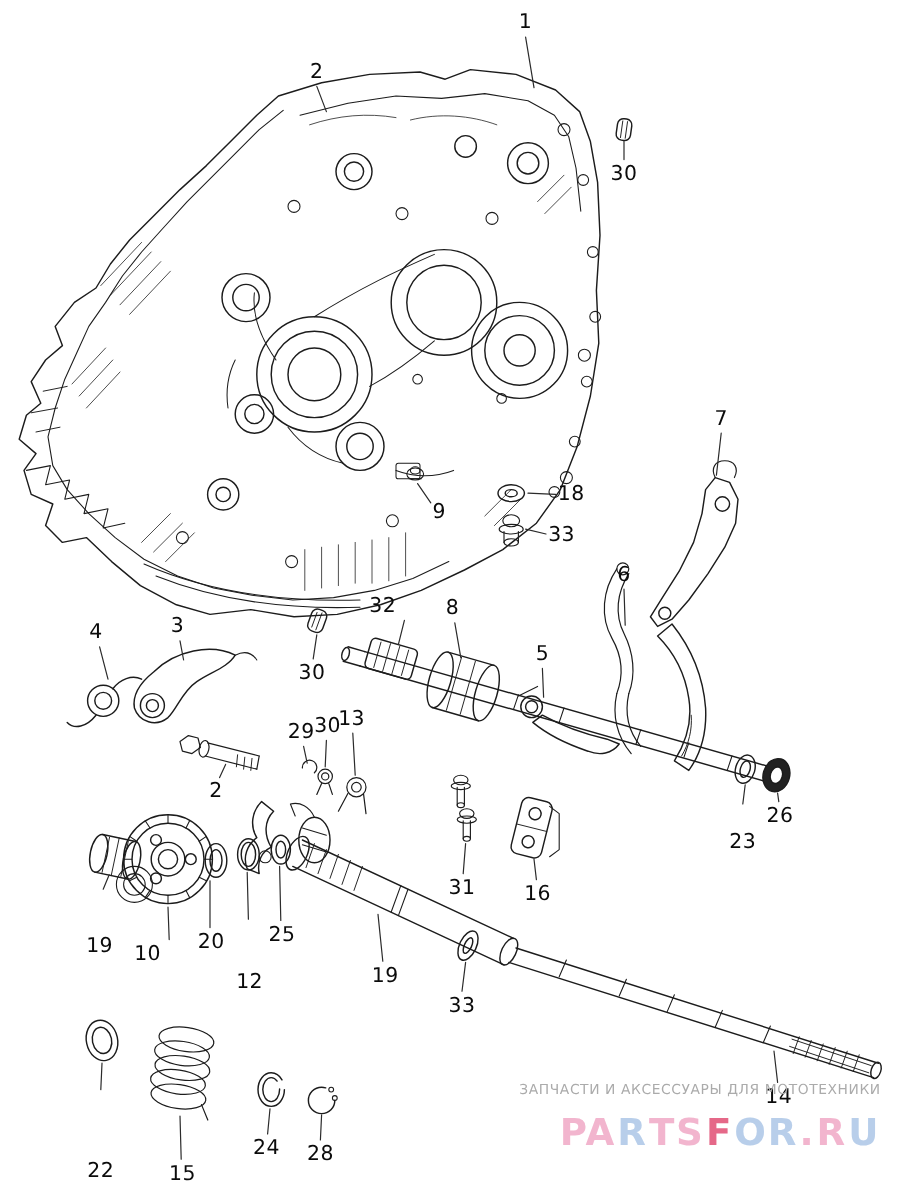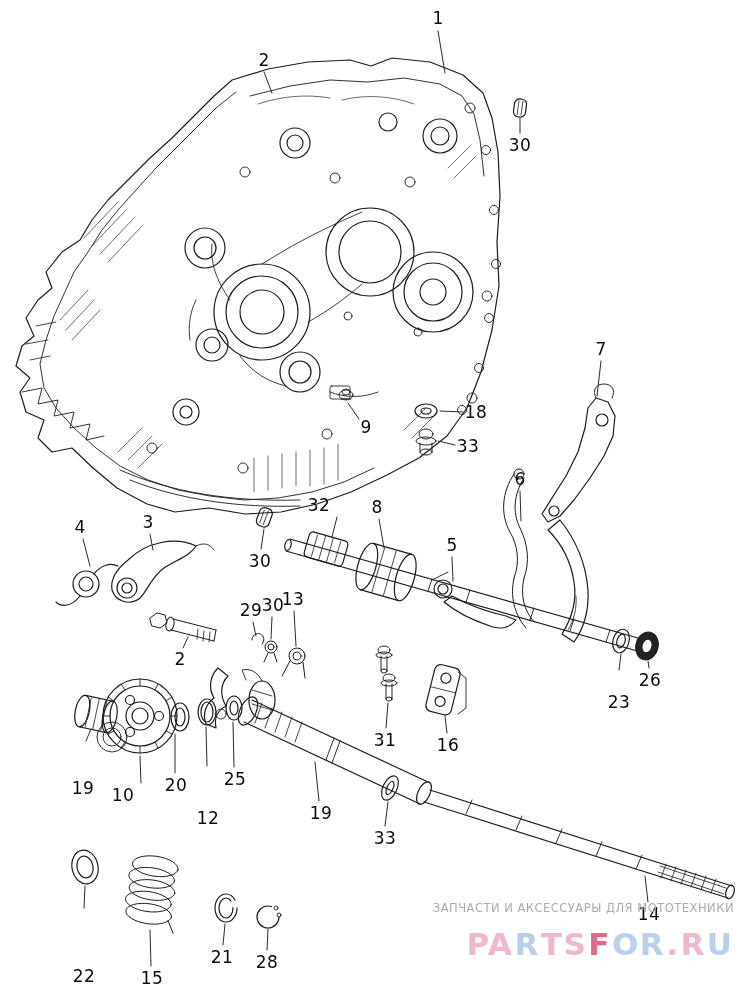--- a/index.html
+++ b/index.html
@@ -388,21 +388,21 @@
       <div class="callout" style="left: 83px; top: 788px;">19</div>
       <div class="callout" style="left: 123px; top: 795px;">10</div>
       <div class="callout" style="left: 176px; top: 785px;">20</div>
       <div class="callout" style="left: 208px; top: 818px;">12</div>
       <div class="callout" style="left: 235px; top: 779px;">25</div>
       <div class="callout" style="left: 321px; top: 813px;">19</div>
       <div class="callout" style="left: 385px; top: 838px;">33</div>
       <div class="callout" style="left: 649px; top: 914px;">14</div>
       <div class="callout" style="left: 84px; top: 976px;">22</div>
       <div class="callout" style="left: 152px; top: 978px;">15</div>
-      <div class="callout" style="left: 222px; top: 957px;">21</div>
+      <div class="callout" style="left: 222px; top: 957px;">24</div>
       <div class="callout" style="left: 267px; top: 962px;">28</div>
     </div>
 
   <div class="watermark">
     <div class="tagline" style="color: rgb(171, 171, 171);">ЗАПЧАСТИ И АКСЕССУАРЫ ДЛЯ МОТОТЕХНИКИ</div>
     <div class="brand" id="brand"><span style="color: rgb(240, 166, 196);">PA</span><span style="color: rgb(169, 196, 230);">R</span><span style="color: rgb(240, 166, 196);">TS</span><span style="color: rgb(224, 71, 111);">F</span><span style="color: rgb(169, 196, 230);">OR</span><span style="color: rgb(240, 166, 196);">.</span><span style="color: rgb(240, 166, 196);">R</span><span style="color: rgb(169, 196, 230);">U</span></div>
   </div>
 
 </div>
 

